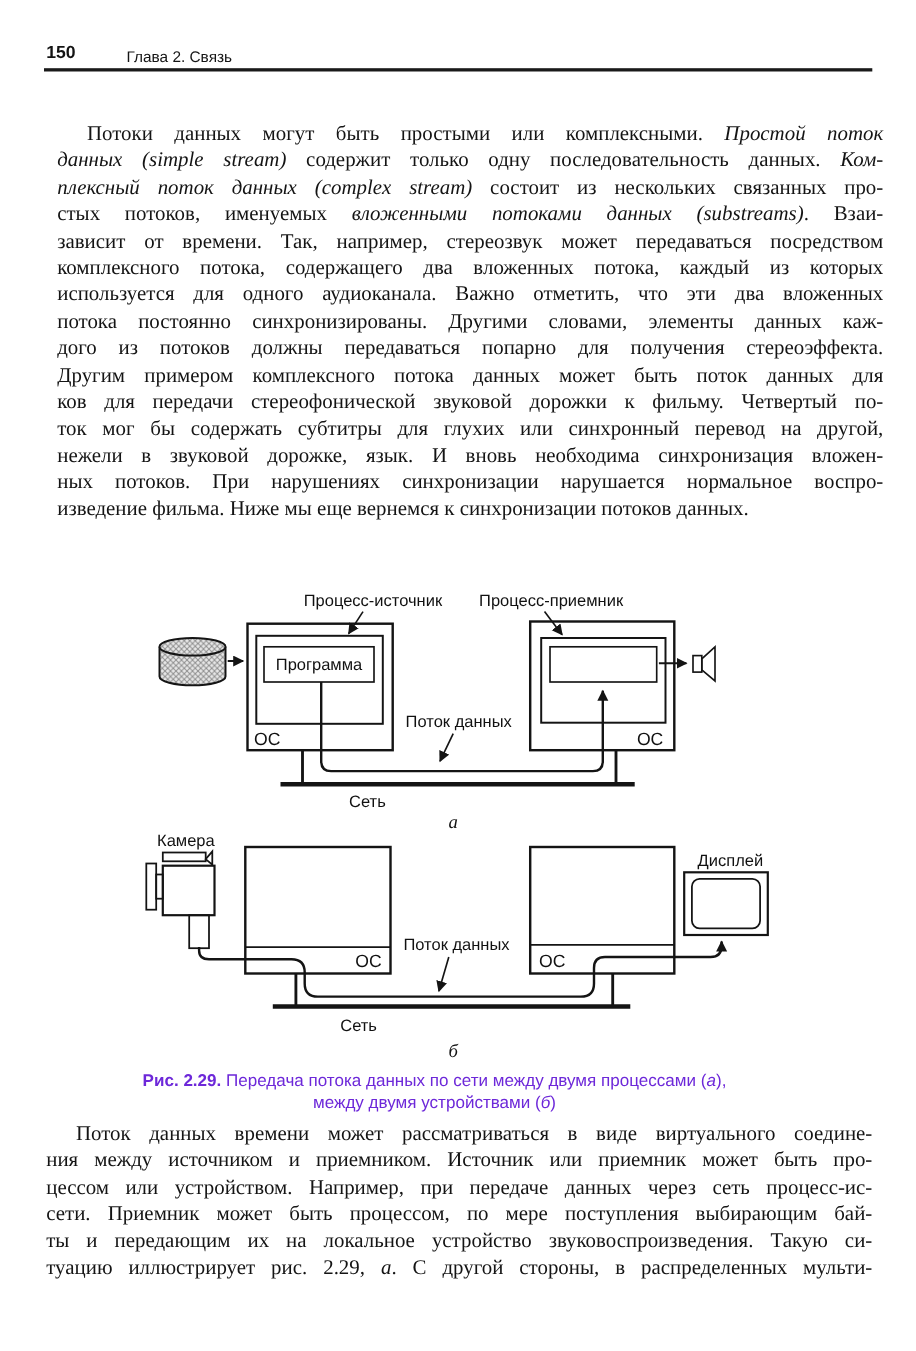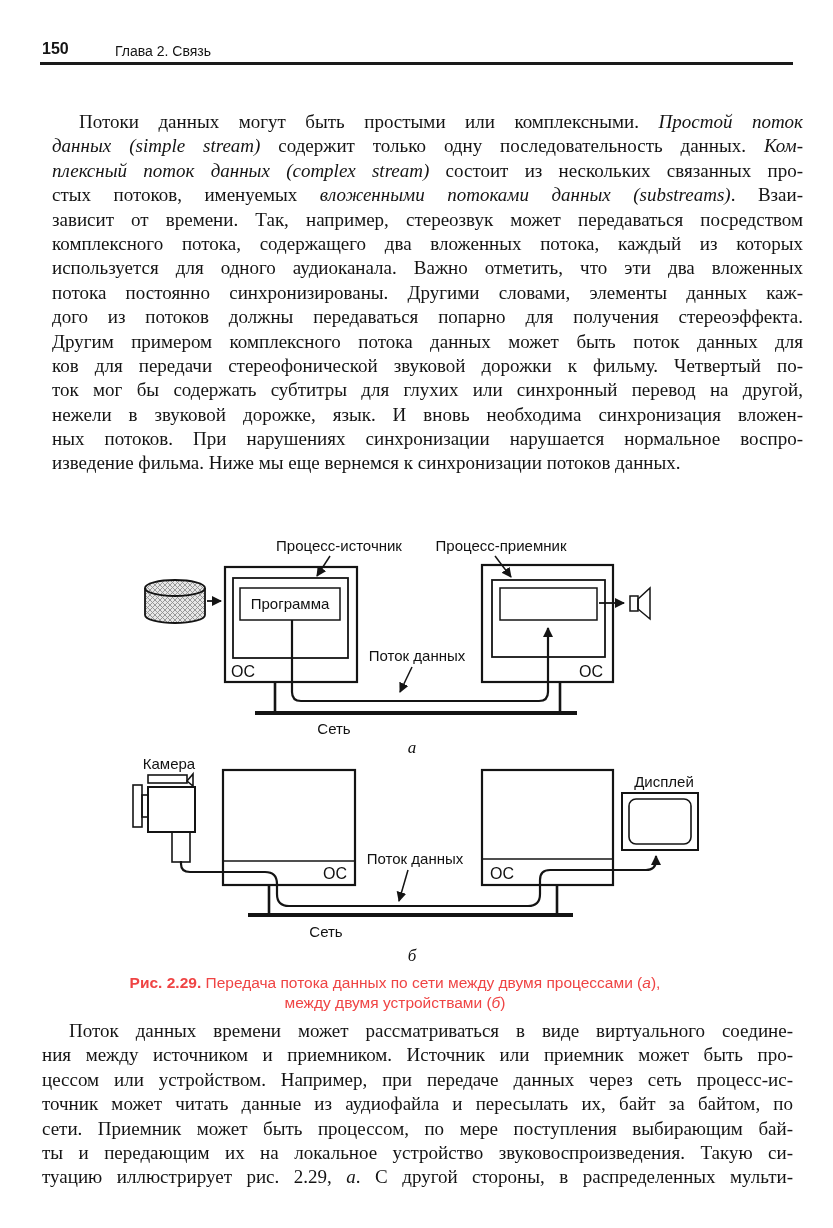--- a/index.html
+++ b/index.html
@@ -14,21 +14,21 @@
   .chapter{font-family:"Liberation Sans",sans-serif;font-size:14px;}
   .header-rule{height:3px;background:#1a1a1a;}
   
   .para{font-size:19px;line-height:24.4px;width:751px;}
   .tline{text-align:justify;text-align-last:justify;white-space:normal;height:24.4px;overflow:visible;}
   .tline.lastline{text-align-last:left;}
   .tline.indent{text-indent:27px;}
   .it{font-style:italic;}
   .bd{font-weight:bold;}
   
-  .caption{font-family:"Liberation Sans",sans-serif;font-size:15.5px;line-height:19.5px;text-align:center;color:#ef4444;}
+  .caption{font-family:"Liberation Sans",sans-serif;font-size:15.5px;line-height:19.5px;text-align:center;color:#6d28d9;}
   
   .flabel{font-family:"Liberation Sans",sans-serif;font-size:15px;fill:#111;}
   .foslabel{font-family:"Liberation Sans",sans-serif;font-size:16px;fill:#111;}
   .fsub{font-family:"Liberation Serif",serif;font-style:italic;font-size:17px;fill:#111;}
 </style>
 </head>
 <body>
 
 <div class="abs pagenum" style="left:42px;top:40px;">150</div>
 <div class="abs chapter" style="left:115px;top:43px;">Глава 2. Связь</div>
@@ -144,17 +144,16 @@
 
 <div class="abs caption" style="left:10px;top:973px;width:770px;">
   <div><span class="bd">Рис. 2.29.</span><span> Передача потока данных по сети между двумя процессами (</span><span class="it">а</span><span>),</span></div>
   <div><span>между двумя устройствами (</span><span class="it">б</span><span>)</span></div>
 </div>
 
 <div class="abs para" style="left:42px;top:1019px;">
   <div class="tline indent"><span>Поток данных времени может рассматриваться в виде виртуального соедине-</span></div>
   <div class="tline"><span>ния между источником и приемником. Источник или приемник может быть про-</span></div>
   <div class="tline"><span>цессом или устройством. Например, при передаче данных через сеть процесс-ис-</span></div>
-  <div class="tline"><span>точник может читать данные из аудиофайла и пересылать их, байт за байтом, по</span></div>
   <div class="tline"><span>сети. Приемник может быть процессом, по мере поступления выбирающим бай-</span></div>
   <div class="tline"><span>ты и передающим их на локальное устройство звуковоспроизведения. Такую си-</span></div>
   <div class="tline"><span>туацию иллюстрирует рис. 2.29, </span><span class="it">а</span><span>. С другой стороны, в распределенных мульти-</span></div>
 </div>
 
 </body></html>

